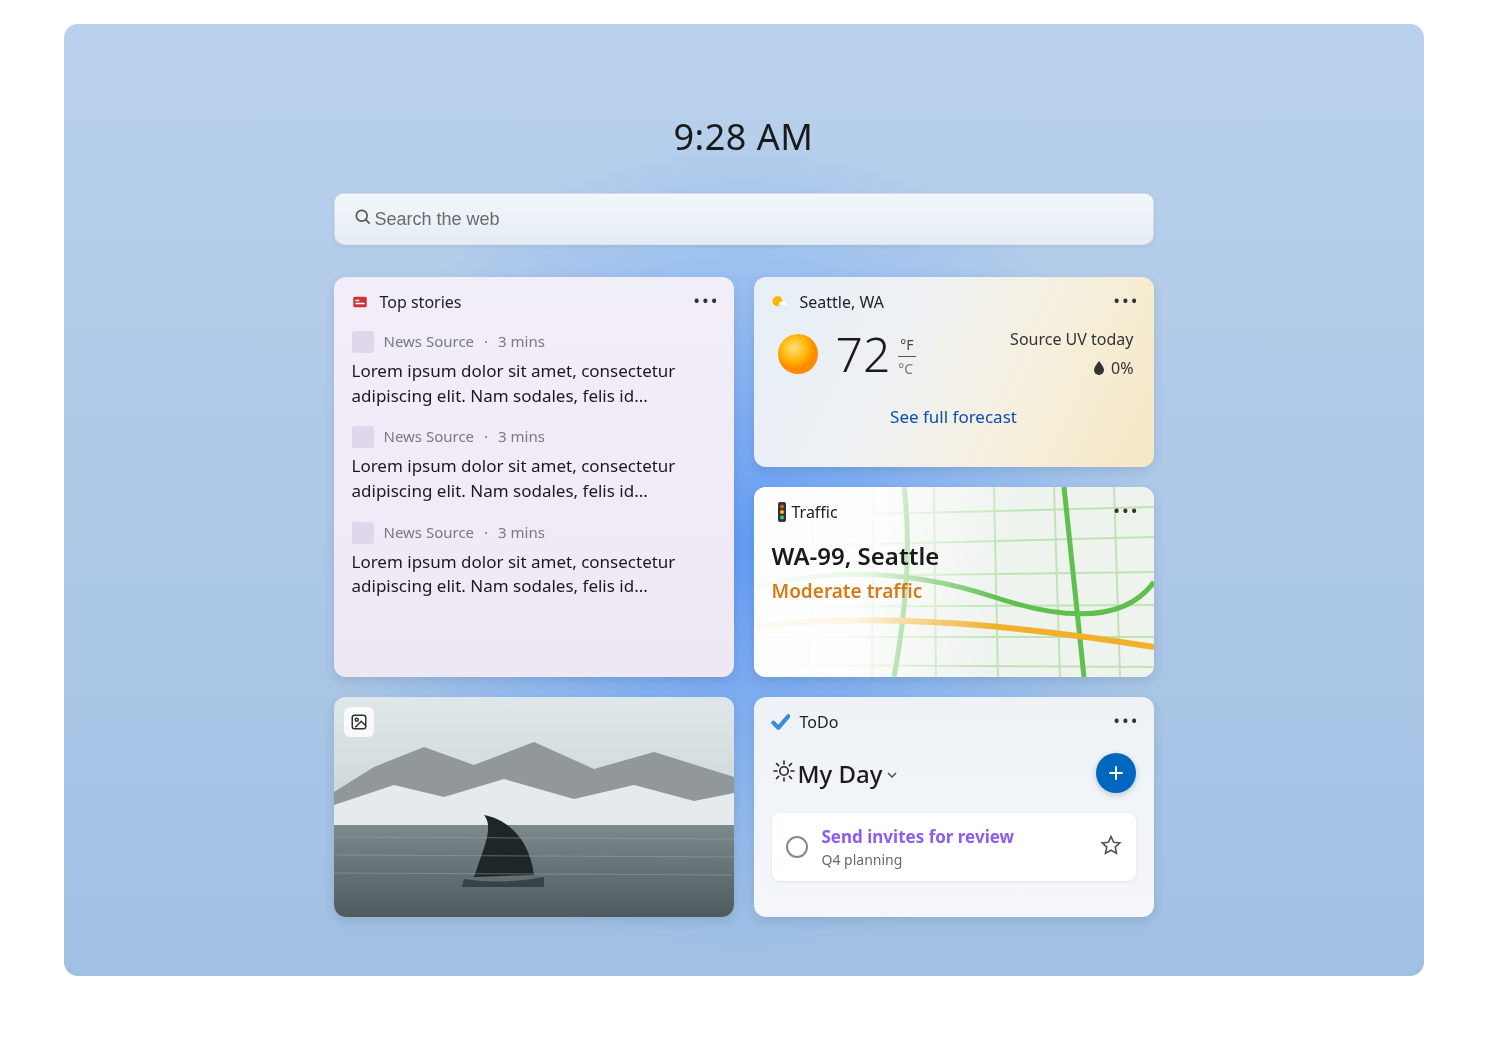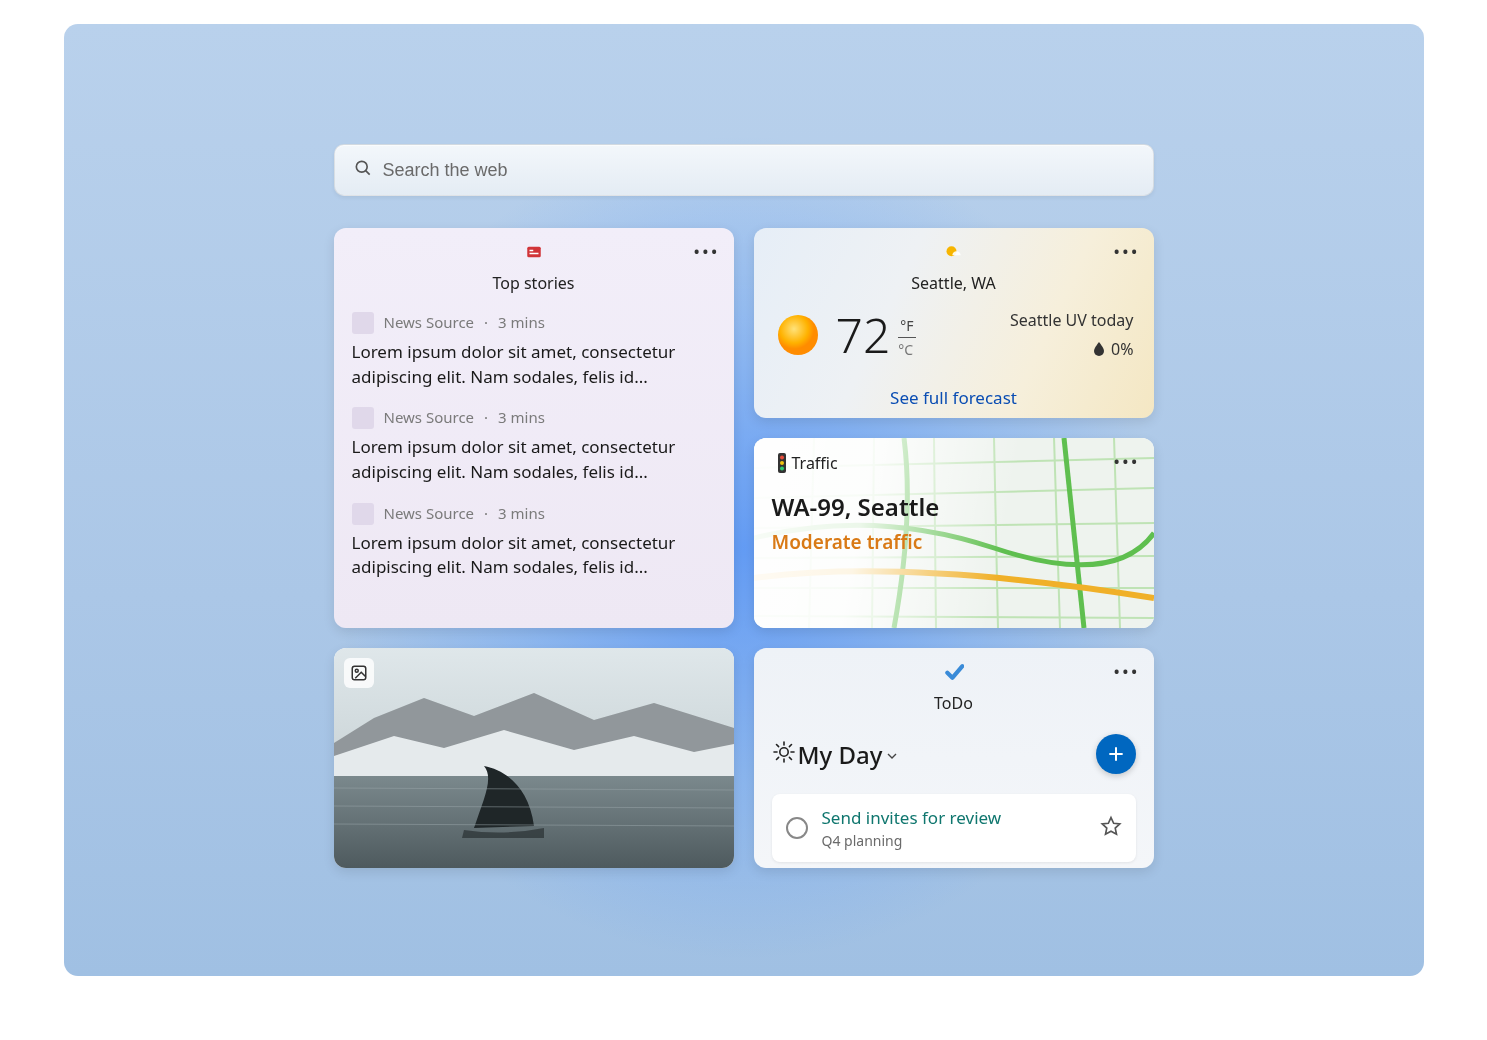--- a/index.html
+++ b/index.html
@@ -39,21 +39,21 @@
     margin-top: 32px;
     width: 820px;
     height: 52px;
     border-radius: 10px;
     background: linear-gradient(180deg, #f3f7fb, #e4ecf4);
     border: 1px solid rgba(0,0,0,.08);
     box-shadow: 0 2px 4px rgba(0,0,0,.06), inset 0 1px 0 rgba(255,255,255,.6);
     display: flex;
     align-items: center;
     padding: 0 18px;
-    gap: 10px;
+    gap: 2px;
   }
   .searchbar svg { flex: none; }
   .searchbar input {
     border: none; outline: none; background: transparent;
     font-size: 18px; color: #555; width: 100%;
   }
   .searchbar input::placeholder { color: #6a6a6a; }
 
   .grid {
     margin-top: 32px;
@@ -68,21 +68,20 @@
     background: rgba(255,255,255,.94);
     border-radius: 12px;
     box-shadow: 0 4px 12px rgba(0,0,0,.10);
     position: relative;
     overflow: hidden;
   }
   .card-header {
     display: flex; align-items: center;
     padding: 14px 16px 8px 16px;
     gap: 10px;
-    flex-direction: column;
   }
   .card-title { font-size: 16px; color: #222; font-weight: 400; }
   .card-icon { width: 20px; height: 20px; flex: none; display:flex; align-items:center; justify-content:center; }
   .more {
     position: absolute; right: 14px; top: 14px;
     font-size: 18px; letter-spacing: 2px; color: #333; cursor: pointer;
     line-height: 1;
   }
 
   
@@ -141,31 +140,32 @@
     display:flex; align-items:center; justify-content:center; cursor:pointer;
     box-shadow: 0 2px 6px rgba(0,0,0,.2);
   }
   .task-card {
     margin-top:20px; background:#fff; border-radius:8px;
     box-shadow:0 1px 3px rgba(0,0,0,.08);
     padding:12px 14px; display:flex; align-items:center; gap:14px;
   }
   .radio-empty { width:22px; height:22px; border:2px solid #888; border-radius:50%; flex:none; }
   .task-texts { flex:1; }
-  .task-title { font-size:17px; font-weight:400; color:#0f766e; }
+  .task-title { font-size:17px; font-weight:700; color:#8b5cf6; }
   .task-sub { font-size:14px; color:#6a6a6a; margin-top:2px; }
   .star { color:#555; cursor:pointer; }
 
 </style>
 </head>
 <body>
 
 <div class="outer">
   <div class="stack">
 
+    <div class="clock">9:28 AM</div>
 
     <div class="searchbar">
       <span>
         <svg width="20" height="20" viewBox="0 0 24 24" fill="none" stroke="#555" stroke-width="2">
           <circle cx="10.5" cy="10.5" r="6.5"></circle>
             <line x1="20" y1="20" x2="15.2" y2="15.2"></line>
         </svg>
       </span>
       <input type="text" placeholder="Search the web" style="">
     </div>
@@ -242,21 +242,21 @@
             </span>
             <div class="temp-wrap">
               <span class="temp">72</span>
               <span class="unit-stack">
                 <span class="deg-f">°F</span>
                 <span class="deg-c">°C</span>
               </span>
             </div>
           </div>
           <div class="uv-col">
-            <div>Seattle UV today</div>
+            <div>Source UV today</div>
             <div class="precip">
               <svg width="12" height="14" viewBox="0 0 12 14">
                   <path d="M6 0 C6 0 11 6 11 9 A5 5 0 0 1 1 9 C1 6 6 0 6 0 Z" fill="#333"></path>
                 </svg>
               <span>0%</span>
             </div>
           </div>
         </div>
         <div class="forecast-link">See full forecast</div>
       </div>

